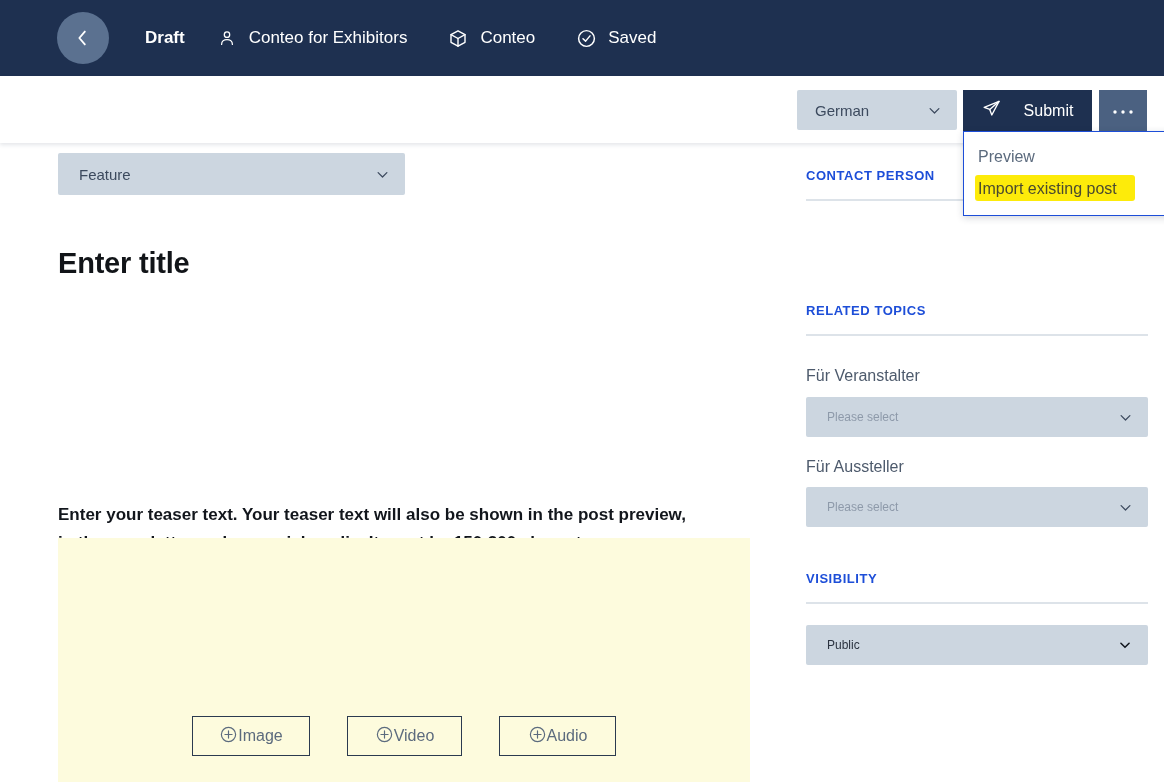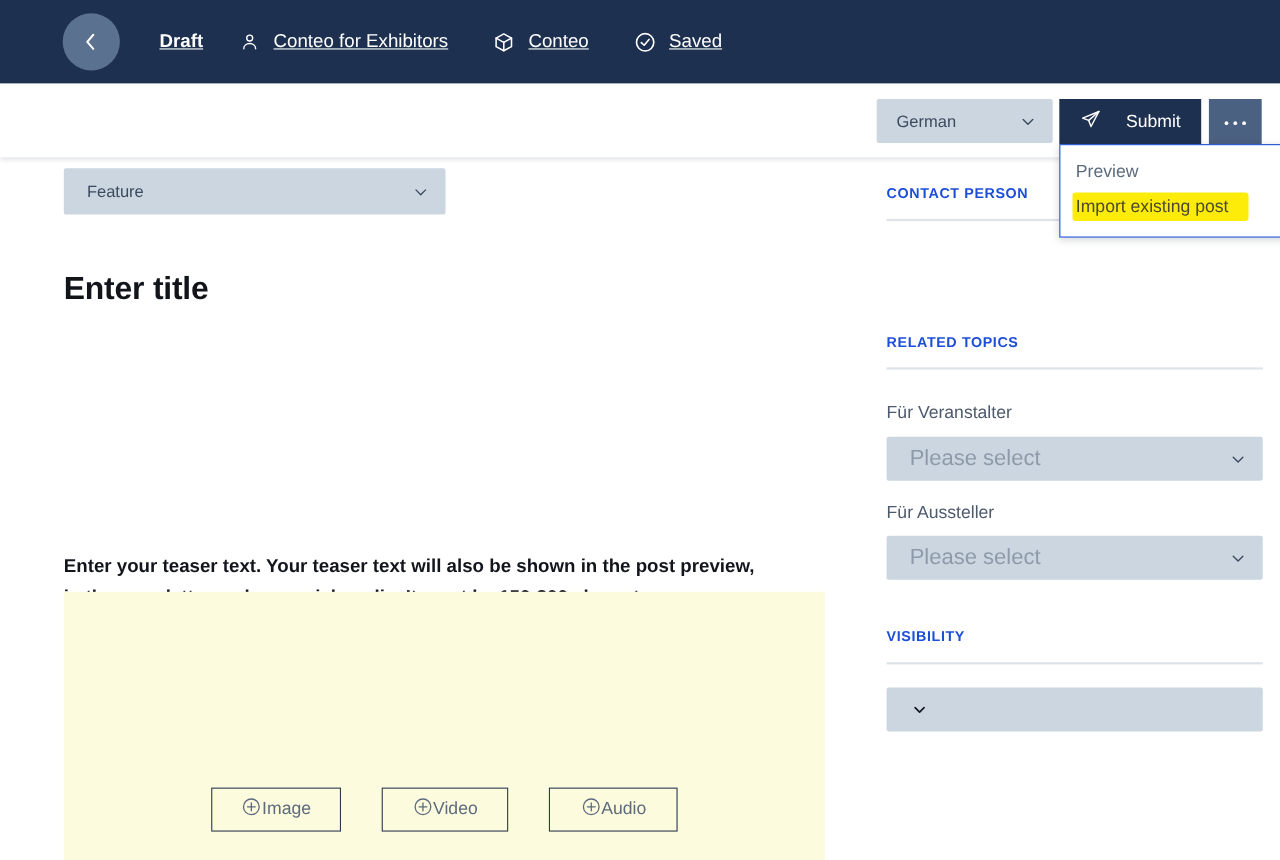--- a/index.html
+++ b/index.html
@@ -23,21 +23,20 @@
     margin-left: 57px;
     display: flex; align-items: center; justify-content: center;
     cursor: pointer; border: none; flex: 0 0 auto;
   }
   .back-btn svg { display:block; }
   .crumbs { display: flex; align-items: center; margin-left: 36px; }
   .crumb {
     display: flex; align-items: center; gap: 11px;
     color: #ffffff; font-size: 17px; margin-right: 40px;
     white-space: nowrap;
-    text-decoration: underline;
   }
   .crumb.draft { font-weight: bold; margin-right: 31px; }
   .crumb .ic { display:flex; align-items:center; justify-content:center; width: 22px; height: 22px; }
 
   
   .toolbar {
     position: absolute; top: 76px; left: 0; width: 1164px; height: 67px;
     background: #ffffff;
     box-shadow: 0 2px 4px rgba(30,48,80,0.12);
     z-index: 30;
@@ -178,21 +177,21 @@
     font-size: 16px; color: #4d5a6c;
   }
   .sel-box {
     position: absolute; left: 16px;
     width: 342px; height: 40px;
     background: #ccd6e0; border: none; border-radius: 2px;
     display: flex; align-items: center; cursor: pointer;
     padding: 0 14px 0 21px;
     font-family: "Liberation Sans", sans-serif;
   }
-  .sel-box .lbl { flex: 1; text-align: left; font-size: 20px; color: #8e9aaa; }
+  .sel-box .lbl { flex: 1; text-align: left; font-size: 12px; color: #8e9aaa; }
   .sel-box.solid .lbl { color: #2b3340; }
   .chev { display: flex; align-items: center; justify-content: center; width: 18px; }
 </style>
 </head>
 <body>
 
 <div class="app">
 
   <div class="topbar">
     <button class="back-btn">
@@ -351,20 +350,21 @@
       <span class="chev">
         <svg width="15" height="15" viewBox="0 0 24 24" fill="none" stroke="#3c4a5e" stroke-width="2" stroke-linecap="round" stroke-linejoin="round">
             <polyline points="5 9 12 16 19 9"></polyline>
           </svg>
       </span>
     </div>
 
     <div class="sec-head" style="top:428px">VISIBILITY</div>
     <div class="sec-rule" style="top:459px"></div>
     <div class="sel-box solid" style="top:482px">
+      <span class="lbl">Public</span>
       <span class="chev">
         <svg width="14" height="14" viewBox="0 0 24 24" fill="none" stroke="#11161d" stroke-width="2.6" stroke-linecap="round" stroke-linejoin="round">
             <polyline points="5 9 12 16 19 9"></polyline>
           </svg>
       </span>
     </div>
 
   </div>
 </div>
 

